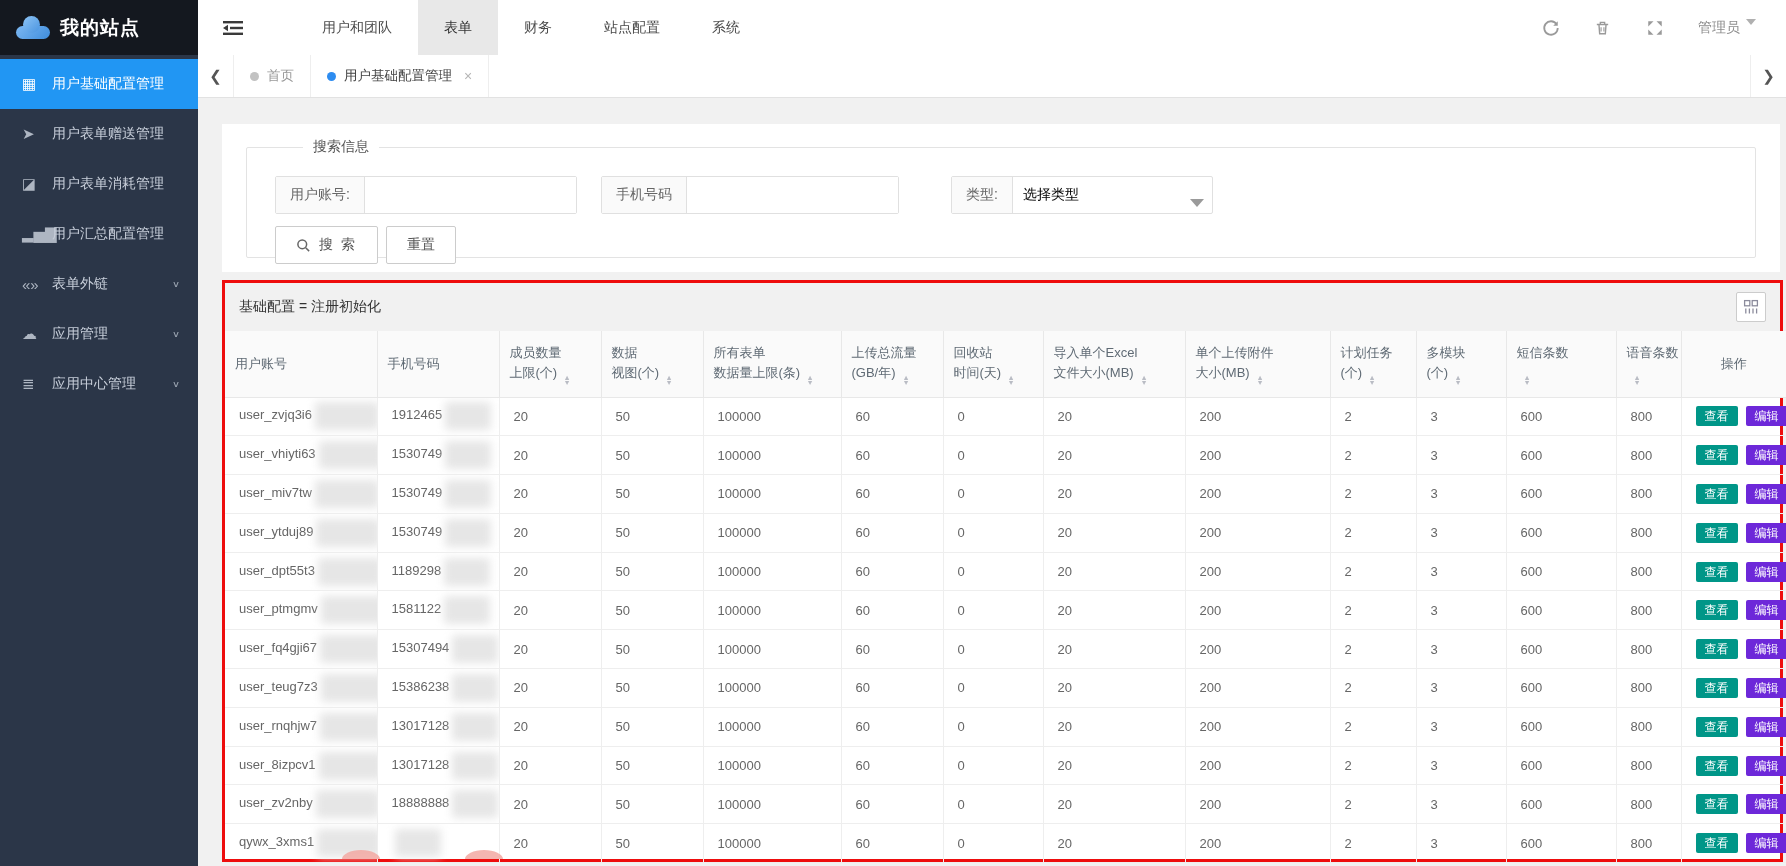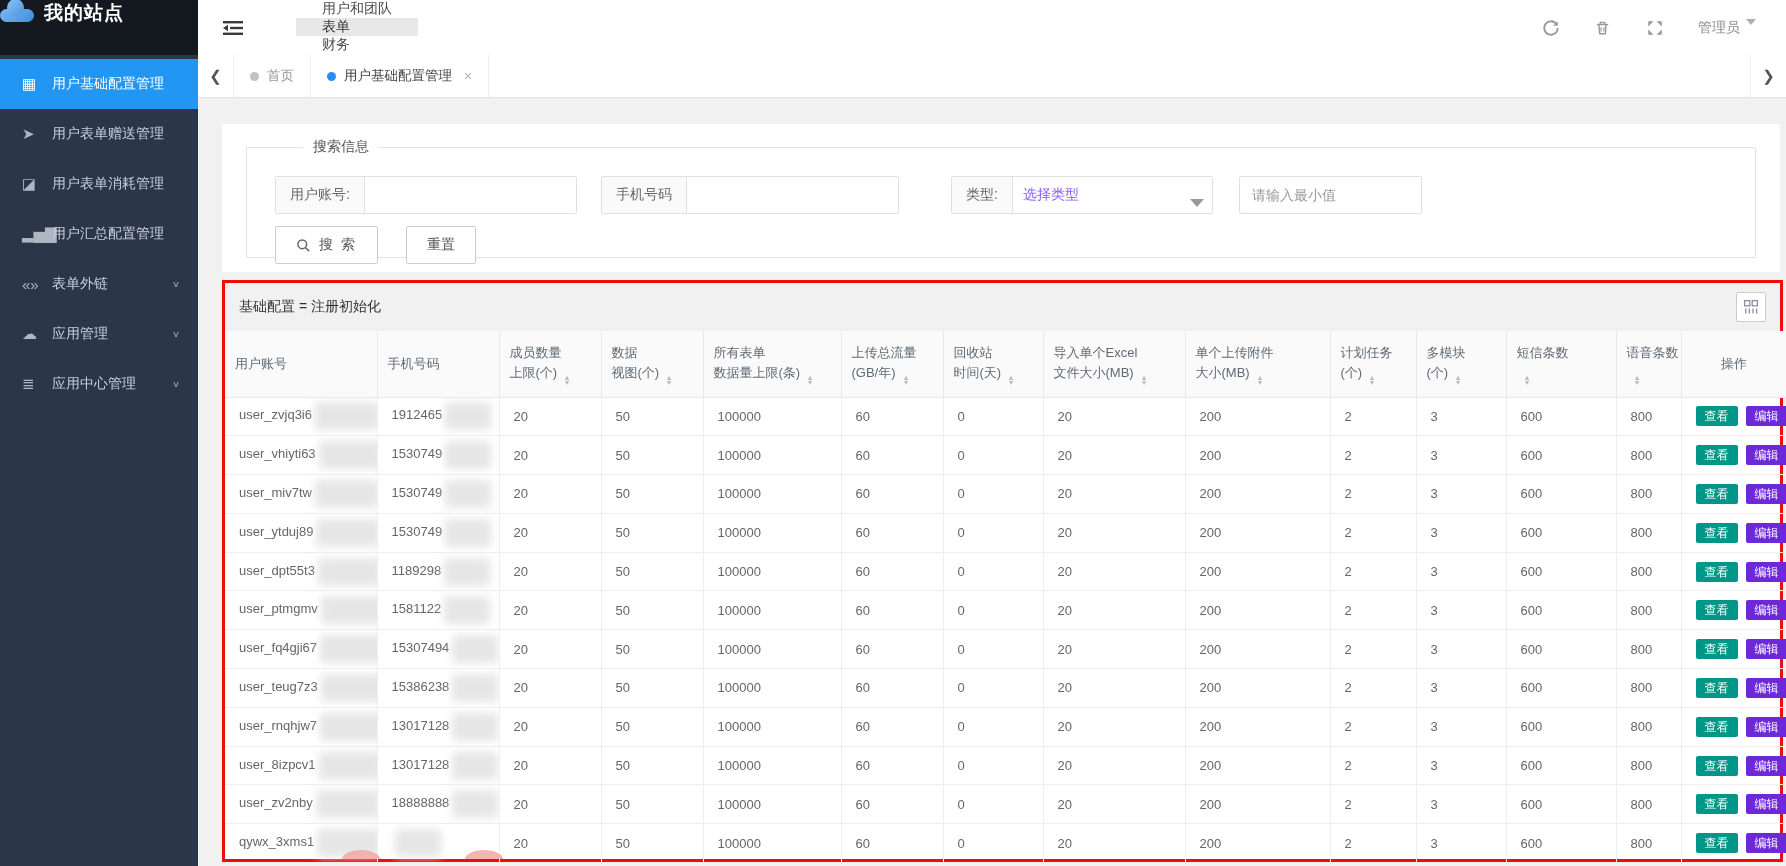--- a/index.html
+++ b/index.html
@@ -1,36 +1,36 @@
 <!DOCTYPE html>
 <html><head>
 <meta charset="utf-8">
 <style>
   * { box-sizing: border-box; margin: 0; padding: 0; }
   html,body { width:1786px; height:866px; overflow:hidden; }
   body { font-family:"Liberation Sans","DejaVu Sans",sans-serif; background:#f1f1f1; position:relative; font-size:14px; color:#333; }
 
   
   .sidebar { position:absolute; left:0; top:0; width:198px; height:866px; background:#2b3648; z-index:5; }
-  .logo { height:55px; background:#14181f; display:flex; align-items:flex-start; gap:10px; }
+  .logo { height:55px; background:#14181f; display:flex; align-items:center; padding-left:16px; gap:10px; }
   .logo-cloud { width:34px; height:22px; position:relative; }
   .logo-cloud:before { content:""; position:absolute; left:0; bottom:0; width:34px; height:13px; border-radius:8px; background:linear-gradient(135deg,#7db8f2,#3e8ddd); }
   .logo-cloud:after { content:""; position:absolute; left:7px; bottom:6px; width:17px; height:17px; border-radius:50%; background:linear-gradient(135deg,#8cc3f5,#4a94e0); }
   .logo-title { color:#fff; font-size:19px; font-weight:bold; letter-spacing:1px; }
   .menu { margin-top:4px; }
   .menu-item { height:50px; display:flex; align-items:center; padding:0 18px 0 22px; color:#c8cfda; font-size:14px; cursor:pointer; }
   .menu-item .mi-icon { width:30px; font-size:15px; color:#aeb6c2; flex:0 0 30px; }
   .menu-item.active { background:#2196f3; color:#fff; }
   .menu-item.active .mi-icon { color:#fff; }
   .menu-item .chev { margin-left:auto; font-size:11px; color:#9aa3b0; transform:scaleY(.8); }
 
   
   .navbar { position:absolute; left:198px; top:0; width:1588px; height:55px; background:#fff; display:flex; align-items:center; }
   .burger { width:70px; display:flex; justify-content:center; cursor:pointer; }
-  .nav-items { display:flex; height:55px; margin-left:28px;flex-direction:column; }
+  .nav-items { display:flex; height:55px; margin-left:28px; }
   .nav-item { padding:0 26px; display:flex; align-items:center; color:#4a4a4a; cursor:pointer; }
   .nav-item.active { background:#e8e8e8; color:#333; }
   .nav-right { margin-left:auto; display:flex; align-items:center; gap:34px; padding-right:30px; }
   .tool-icon { width:18px; height:18px; cursor:pointer; }
   .admin { color:#8d8d8d; display:flex; align-items:flex-start; gap:6px; cursor:pointer; }
   .caret { width:0; height:0; border-left:5px solid transparent; border-right:5px solid transparent; border-top:6px solid #b0b0b0; }
 
   
   .tabbar { position:absolute; left:198px; top:55px; width:1588px; height:43px; background:#fff; border-bottom:1px solid #e2e2e2; display:flex; align-items:stretch; }
   .tab-arrow { width:36px; display:flex; align-items:center; justify-content:center; color:#555; font-size:15px; font-weight:bold; cursor:pointer; }
@@ -45,23 +45,23 @@
   
   .search-card { position:absolute; left:222px; top:124px; width:1558px; height:148px; background:#fff; }
   .search-fieldset { position:absolute; left:24px; right:24px; top:14px; bottom:14px; border:1px solid #e3e3e3; border-radius:2px; padding:20px 0 0 28px; }
   .search-fieldset legend { margin-left:28px; padding:0 10px; color:#555; font-size:14px; }
   .form-row { display:flex; align-items:center; }
   .igroup { display:flex; height:38px; border:1px solid #e0e0e0; border-radius:2px; overflow:visible; }
   .iaddon { background:#fafafa; border-right:1px solid #e0e0e0; display:flex; align-items:center; justify-content:center; color:#666; padding:0 14px; white-space:nowrap; }
   .itext { border:0; outline:0; padding:0 10px; font-size:14px; color:#333; font-family:inherit; }
   .lone { height:38px; border:1px solid #e0e0e0; border-radius:2px; padding:0 12px; font-size:14px; color:#333; outline:0; font-family:inherit; }
   .lone::placeholder,.itext::placeholder { color:#999; }
-  .select-box { position:relative; display:flex; align-items:center; padding:0 10px; color:#8b5cf6; cursor:pointer; }
+  .select-box { position:relative; display:flex; align-items:center; padding:0 10px; color:#000000; cursor:pointer; }
   .select-box .sel-caret { position:absolute; right:8px; bottom:6px; width:0; height:0; border-left:7px solid transparent; border-right:7px solid transparent; border-top:8px solid #9a9a9a; }
-  .btn-row { margin-top:12px; display:flex; gap:28px;align-items:center; }
+  .btn-row { margin-top:12px; display:flex; gap:8px;align-items:center; }
   .btn { height:38px; background:#fff; border:1px solid #ccc; border-radius:2px; color:#555; font-size:14px; padding:0 20px; display:flex; align-items:center; gap:8px; cursor:pointer; font-family:inherit; letter-spacing:2px; }
 
   
   .table-card { position:absolute; left:222px; top:280px; width:1561px; height:582px; background:#fff; border:3px solid #ee0d0d; }
   .card-toolbar { height:48px; background:#f1f1f1; display:flex; align-items:center; padding:0 14px; }
   .card-title { color:#333; font-size:14px; }
   .cols-btn { margin-left:auto; width:30px; height:30px; background:#fff; border:1px solid #ccc; border-radius:2px; display:flex; align-items:center; justify-content:center; cursor:pointer; }
   table.grid { width:100%; border-collapse:collapse; table-layout:fixed; }
   .grid th { background:#fafafa; border:1px solid #e8e8e8; font-weight:normal; color:#5f6a74; font-size:13px; text-align:left; padding:6px 10px; height:66px; vertical-align:middle; }
   .grid th .h-line { line-height:20px; white-space:nowrap; }
@@ -194,21 +194,20 @@
         <span class="iaddon">手机号码</span>
         <input class="itext" style="flex: 1 1 0%;" value="">
       </div>
       <div class="igroup" style="width:262px;margin-left:52px">
         <span class="iaddon">类型:</span>
         <span class="select-box" style="flex:1">
           <span>选择类型</span>
           <span class="sel-caret"></span>
         </span>
       </div>
-      <input class="lone" style="width: 183px; margin-left: 26px;" placeholder="请输入最小值">
     </div>
     <div class="btn-row">
       <button class="btn">
         <svg width="15" height="15" viewBox="0 0 24 24" fill="none" stroke="#666" stroke-width="2.4">
             <circle cx="10" cy="10" r="7"></circle>
             <path d="M15.5 15.5 21 21"></path>
           </svg>
         <span>搜 索</span>
       </button>
       <button class="btn" style="letter-spacing:0">

